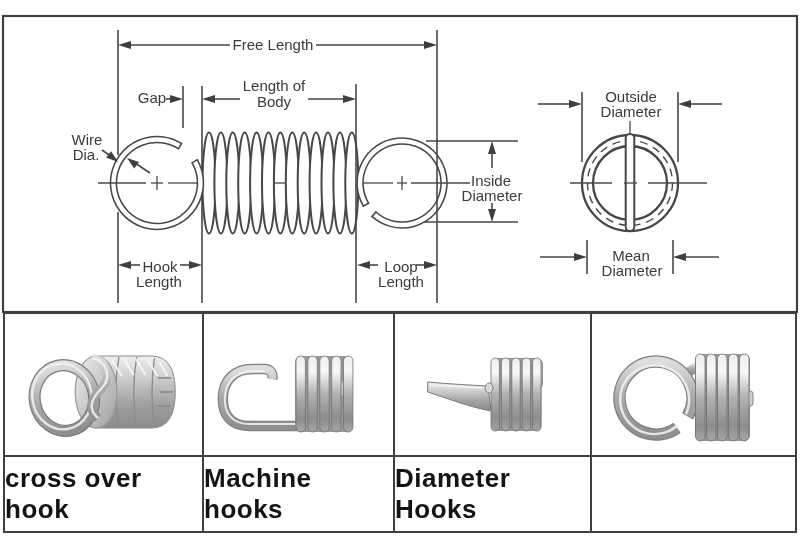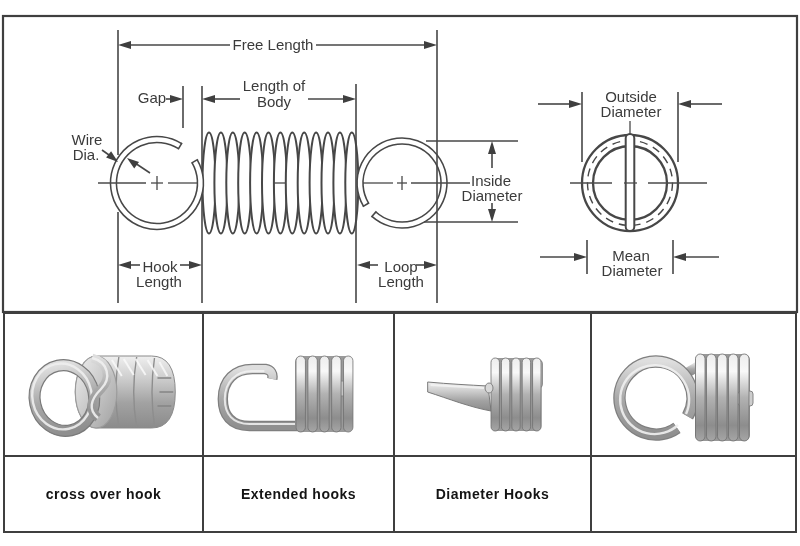--- a/index.html
+++ b/index.html
@@ -12,21 +12,21 @@
   .dtext{fill:#3b3b3b;font-size:15px;font-family:"Liberation Sans",sans-serif;}
   .wire{stroke:#474747;stroke-width:7.5;fill:none;}
   .wirein{stroke:#ffffff;stroke-width:4.4;fill:none;}
   .coilloop{fill:#ffffff;stroke:#474747;stroke-width:2;}
   .hook-table{position:absolute;left:3px;top:312px;width:794px;height:221px;
       border:2px solid #3f3f3f;box-sizing:border-box;background:#fff;
       display:grid;grid-template-columns:199px 191px 197px 1fr;grid-template-rows:143px 1fr;}
   .tcell{box-sizing:border-box;background:#fff;display:flex;align-items:center;justify-content:center;overflow:hidden;}
   .img-cell{border-bottom:2px solid #3f3f3f;}
   .cr{border-right:2px solid #3f3f3f;}
-  .lbl-cell{font-weight:bold;font-size:14px;color:#141414;letter-spacing:0.5px;}
+  .lbl-cell{font-weight:bold;font-size:26px;color:#141414;letter-spacing:0.5px;}
   .cell-svg{width:100%;height:100%;display:block;}
 </style>
 </head>
 <body>
 
 <div class="screen">
 
   <svg width="0" height="0" style="position:absolute">
     <defs>
       <linearGradient id="gRib" x1="0" y1="0" x2="0" y2="1">
@@ -276,19 +276,19 @@
         <rect x="125.5" y="40" width="9.5" height="87" rx="4.7" fill="url(#gRib)" stroke="#6f6f6f" stroke-width="0.8"></rect>
         <rect x="136.5" y="40" width="9.5" height="87" rx="4.7" fill="url(#gRib)" stroke="#6f6f6f" stroke-width="0.8"></rect>
         <rect x="147.5" y="40" width="9.5" height="87" rx="4.7" fill="url(#gRib)" stroke="#6f6f6f" stroke-width="0.8"></rect>
       </svg>
     </div>
 
     <div class="tcell lbl-cell cr">
       <span>cross over hook</span>
     </div>
     <div class="tcell lbl-cell cr">
-      <span>Extended hooks</span>
+      <span>Machine hooks</span>
     </div>
     <div class="tcell lbl-cell cr">
       <span>Diameter Hooks</span>
     </div>
   </div>
 </div>
 
 </body></html>

